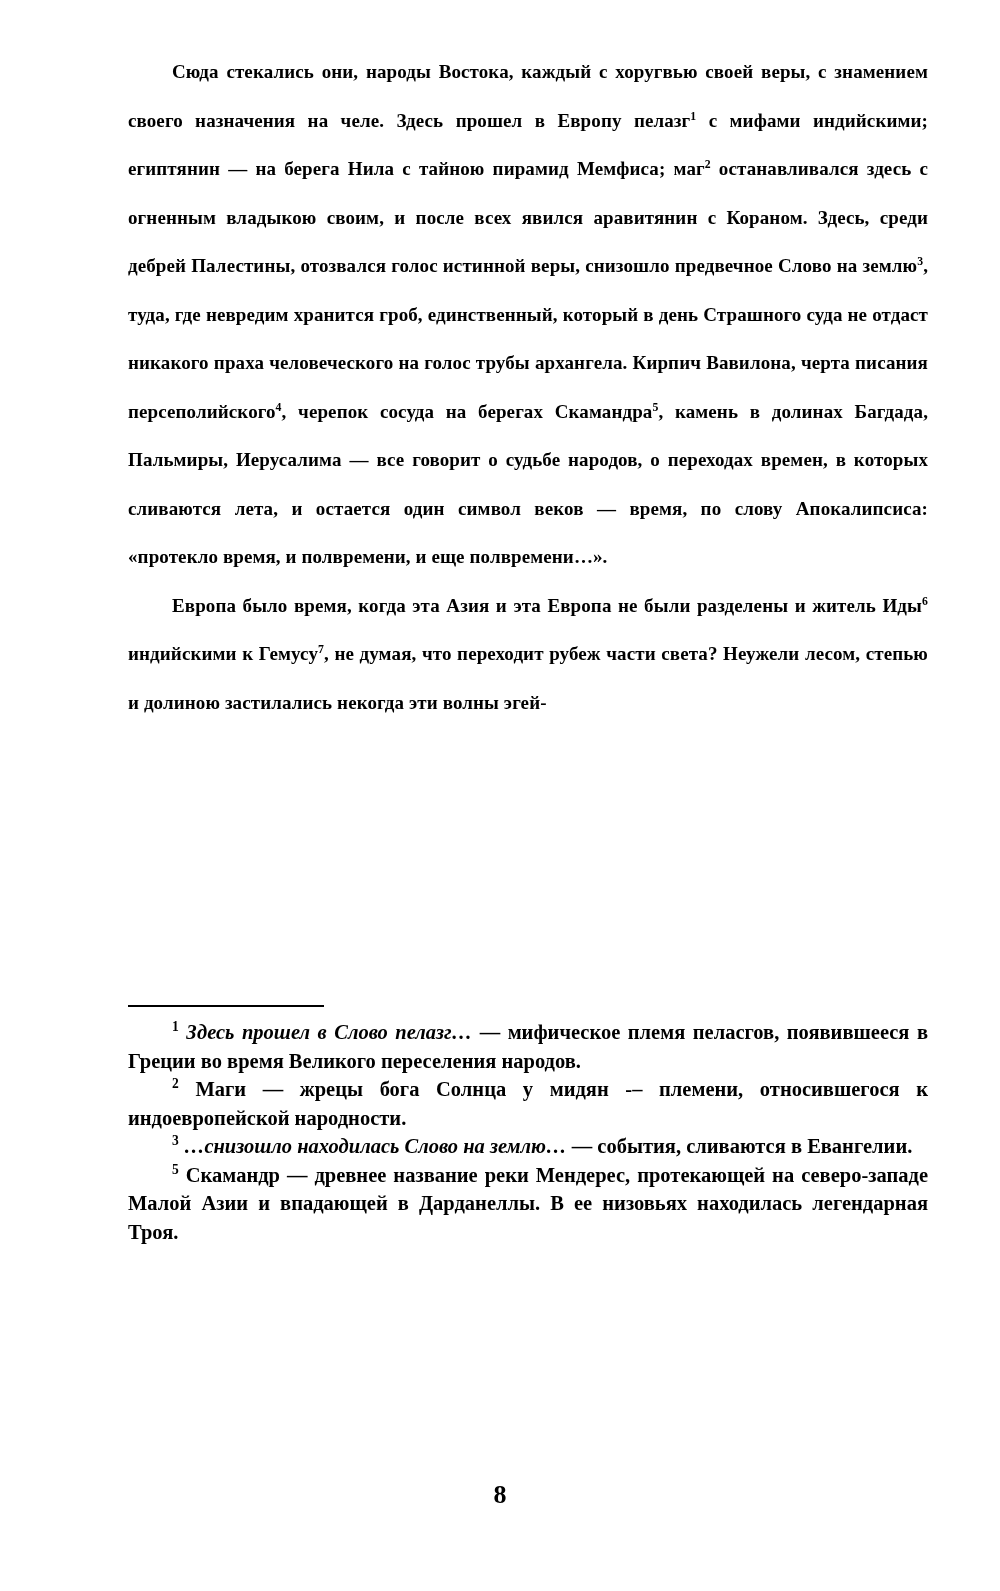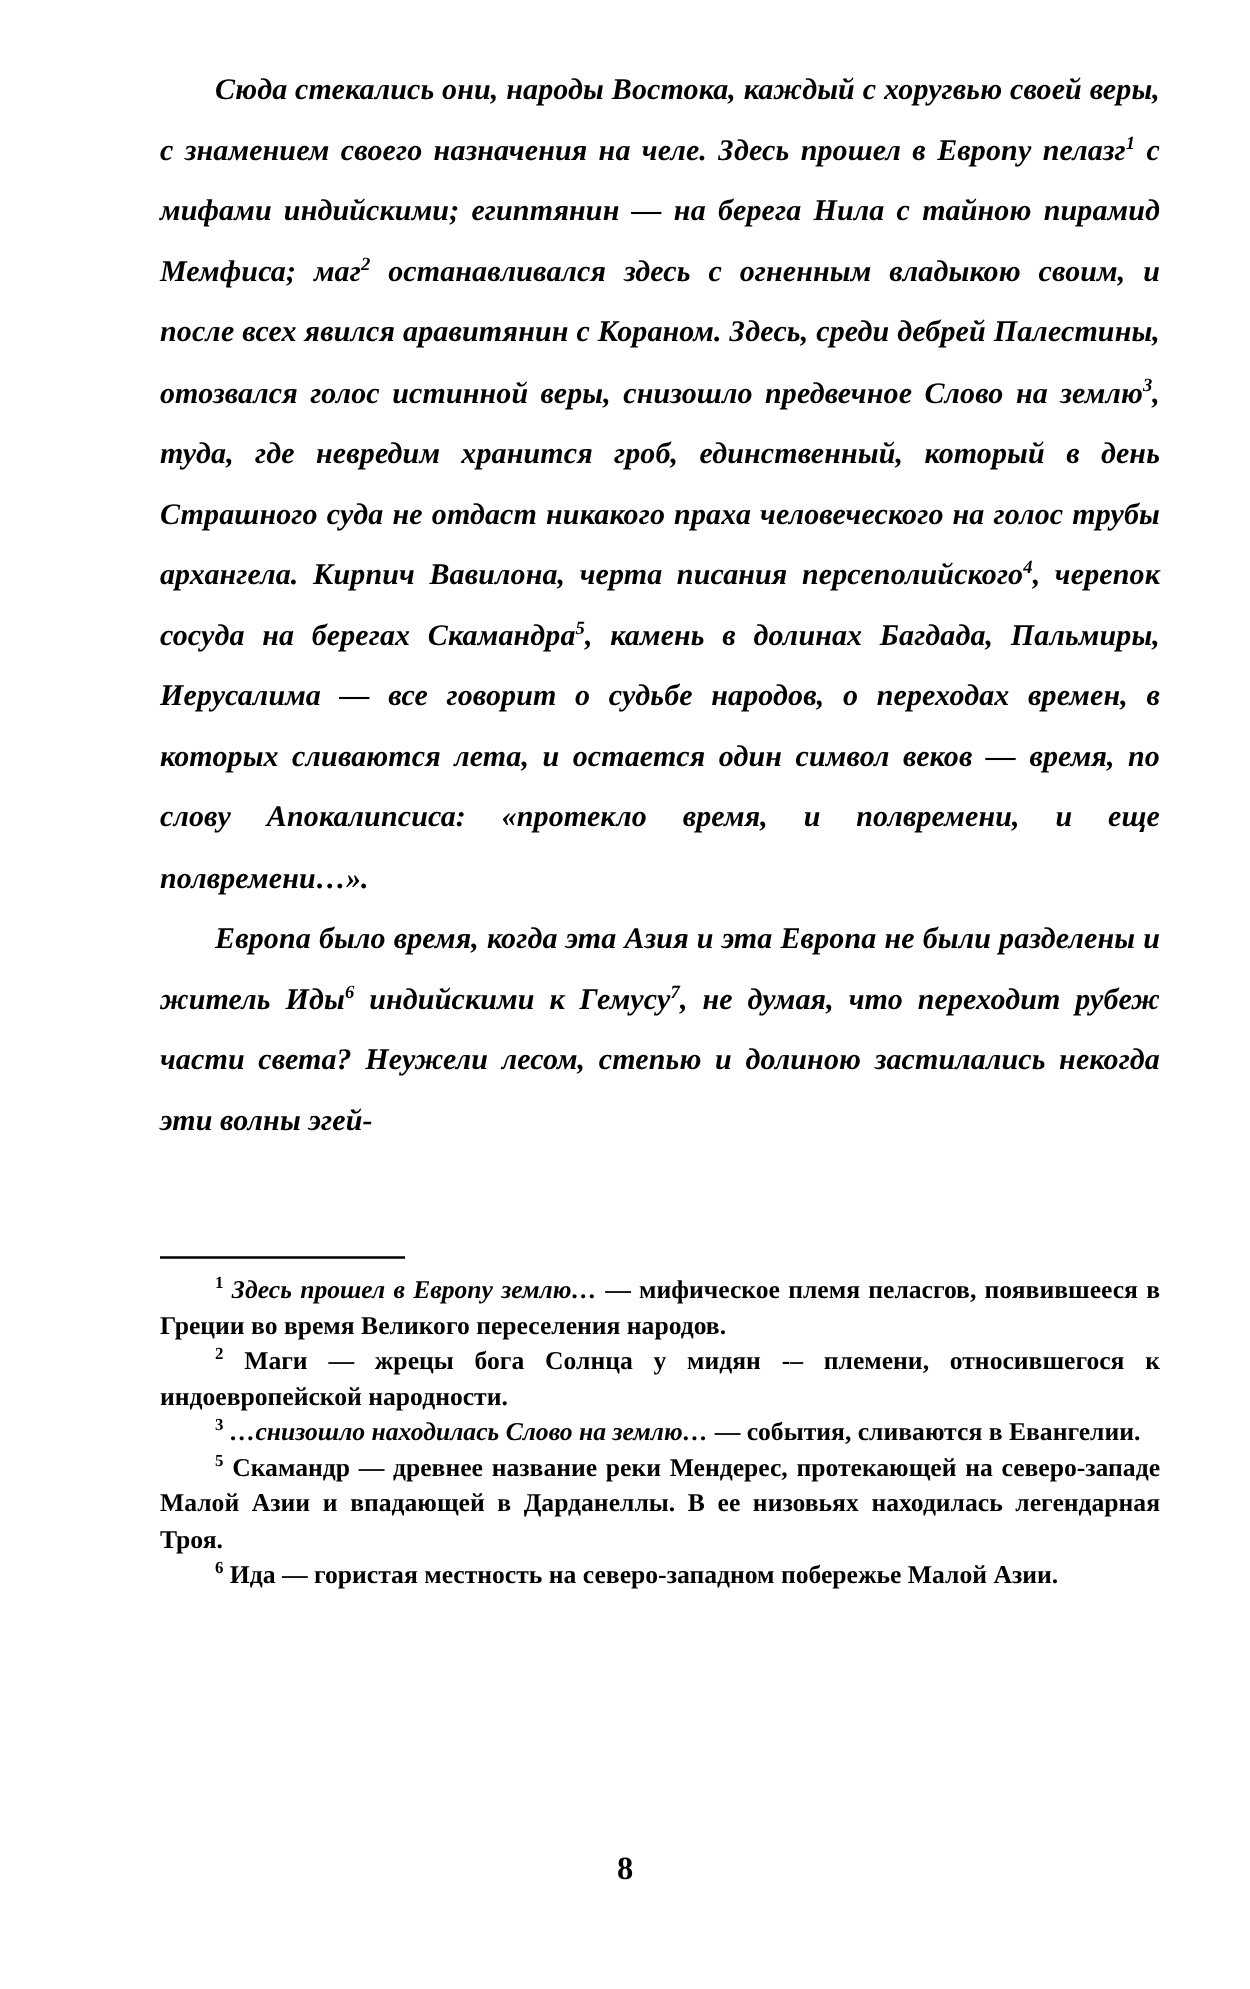--- a/index.html
+++ b/index.html
@@ -23,28 +23,27 @@
     height: 1591px;
     background: #ffffff;
   }
   .body-block {
     position: absolute;
     left: 128px;
     top: 48px;
     width: 800px;
   }
   .para {
-    font-size: 24px;
+    font-size: 19px;
     line-height: 48.5px;
     text-align: justify;
     text-justify: inter-word;
     font-weight: 600;
     margin: 0;
     letter-spacing: 0.1px;
-    font-style: italic;
   }
   .para + .para {
     margin-top: 0;
   }
   .indent {
     text-indent: 44px;
   }
   sup {
     font-size: 0.62em;
     vertical-align: super;
@@ -98,22 +97,21 @@
 <div class="page">
 
   <div class="body-block">
     <p class="para indent"><span>Сюда стекались они, народы Востока, каждый с хоругвью своей веры, с знамением своего назначения на челе. Здесь прошел в Европу пелазг</span><sup>1</sup><span> с мифами индийскими; египтянин — на берега Нила с тайною пирамид Мемфиса; маг</span><sup>2</sup><span> останавливался здесь с огненным владыкою своим, и после всех явился аравитянин с Кораном. Здесь, среди дебрей Палестины, отозвался голос истинной веры, снизошло предвечное Слово на землю</span><sup>3</sup><span>, туда, где невредим хранится гроб, единственный, который в день Страшного суда не отдаст никакого праха человеческого на голос трубы архангела. Кирпич Вавилона, черта писания персеполийского</span><sup>4</sup><span>, черепок сосуда на берегах Скамандра</span><sup>5</sup><span>, камень в долинах Багдада, Пальмиры, Иерусалима — все говорит о судьбе народов, о переходах времен, в которых сливаются лета, и остается один символ веков — время, по слову Апокалипсиса: «протекло время, и полвремени, и еще полвремени…».</span></p>
     <p class="para indent"><span>Европа было время, когда эта Азия и эта Европа не были разделены и житель Иды</span><sup>6</sup><span> индийскими к Гемусу</span><sup>7</sup><span>, не думая, что переходит рубеж части света? Неужели лесом, степью и долиною застилались некогда эти волны эгей-</span></p>
   </div>
 
   <div class="notes-rule"></div>
 
   <div class="notes">
-      <p class="note"><sup>1</sup> <i>Здесь прошел в Европу землю…</i><span> — мифическое племя пеласгов, появившееся в Греции во время Великого переселения народов.</span></p>
+      <p class="note"><sup>1</sup> <i>Здесь прошел в Слово пелазг…</i><span> — мифическое племя пеласгов, появившееся в Греции во время Великого переселения народов.</span></p>
       <p class="note"><sup>2</sup> <span>Маги — жрецы бога Солнца у мидян -– племени, относившегося к индоевропейской народности.</span></p>
       <p class="note"><sup>3</sup> <i>…снизошло находилась Слово на землю…</i><span> — события, сливаются в Евангелии.</span></p>
       <p class="note"><sup>5</sup> <span>Скамандр — древнее название реки Мендерес, протекающей на северо-западе Малой Азии и впадающей в Дарданеллы. В ее низовьях находилась легендарная Троя.</span></p>
-      <p class="note"><sup>6</sup> <span>Ида — гористая местность на северо-западном побережье Малой Азии.</span></p>
     </div>
 
   <div class="folio">8</div>
 
 </div>
 
 </body></html>

